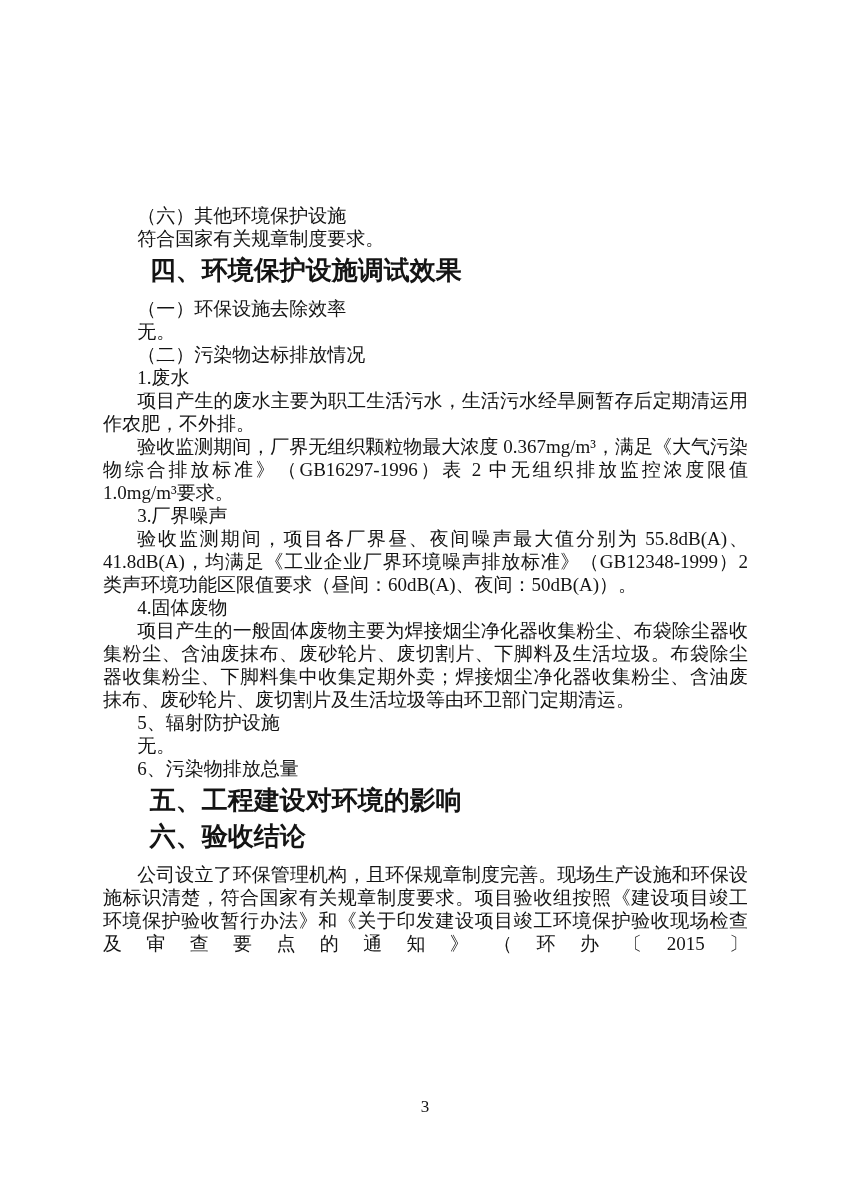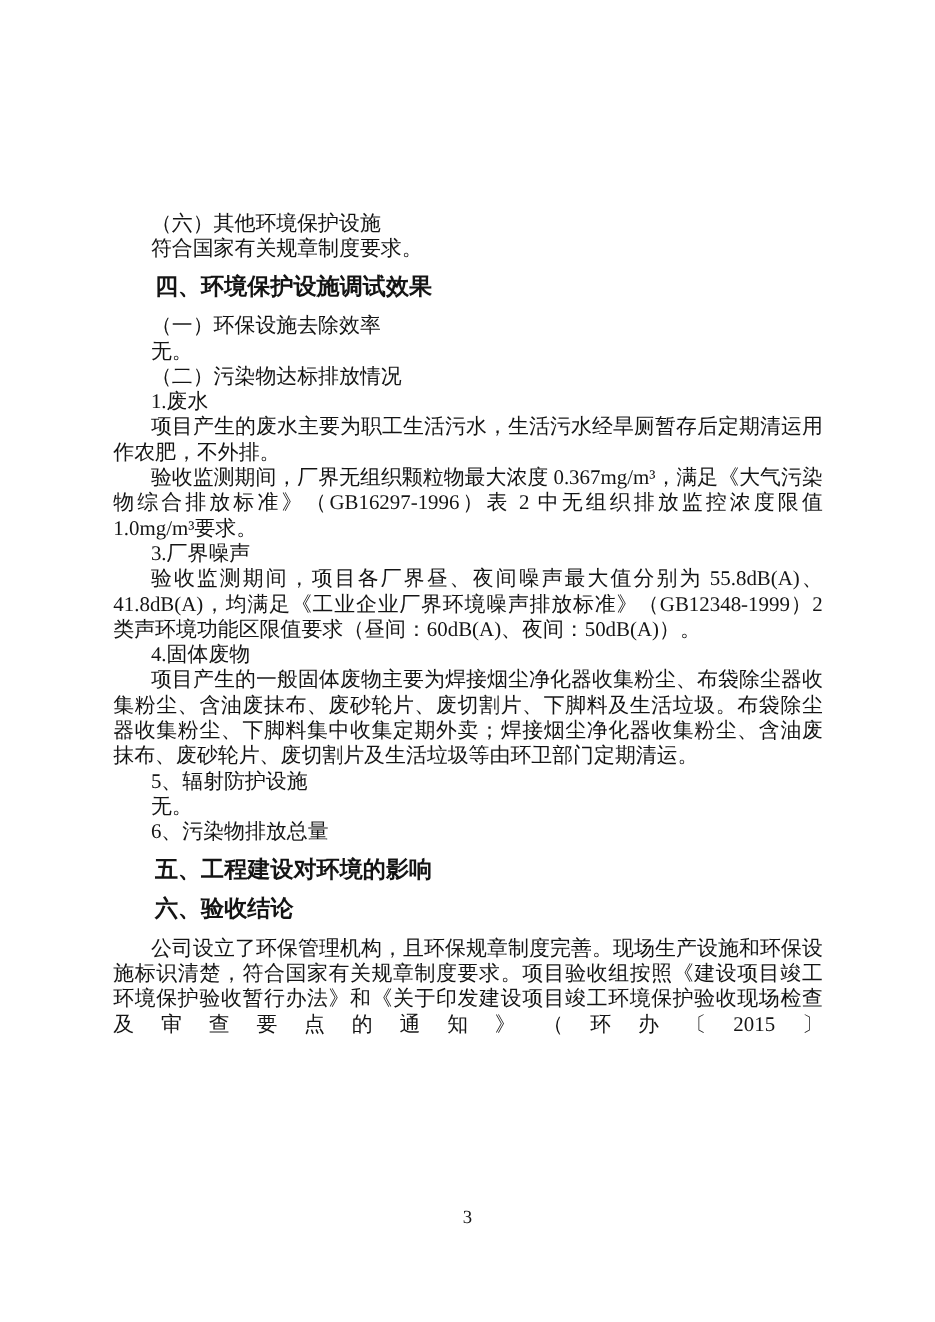--- a/index.html
+++ b/index.html
@@ -9,33 +9,33 @@
     width: 850px;
     height: 1202px;
     background: #ffffff;
     overflow: hidden;
     font-family: "Liberation Serif", "DejaVu Serif", serif;
     color: #141414;
   }
   .doc-content {
     position: absolute;
     left: 103px;
-    top: 192px;
+    top: 204px;
     width: 645px;
     font-size: 19px;
     line-height: 23px;
     text-align: justify;
   }
   .para {
     text-indent: 1.8em;
   }
   .heading {
     font-weight: bold;
-    font-family: Liberation Sans, sans-serif;
-    font-size: 21px;
+    font-family: Liberation Mono, monospace;
+    font-size: 26px;
     text-indent: 1.8em;
     margin: 11px 0 13px 0;
   }
   .heading.tight-top {
     margin-top: 2px;
   }
   .justify-last {
     text-align-last: justify;
   }
   .page-footer {

